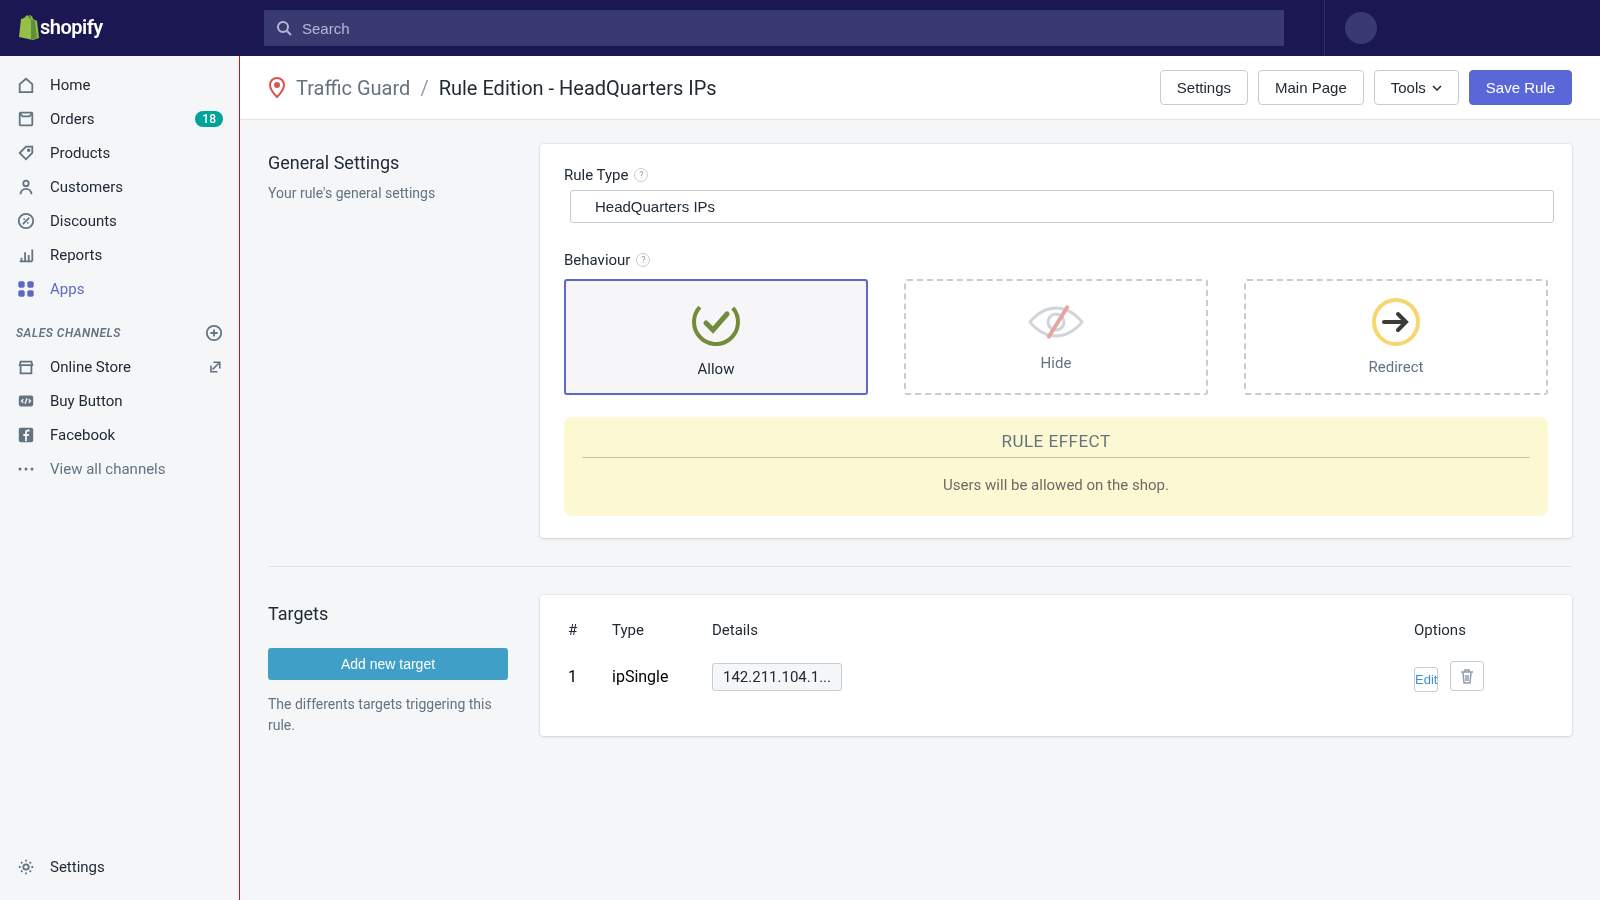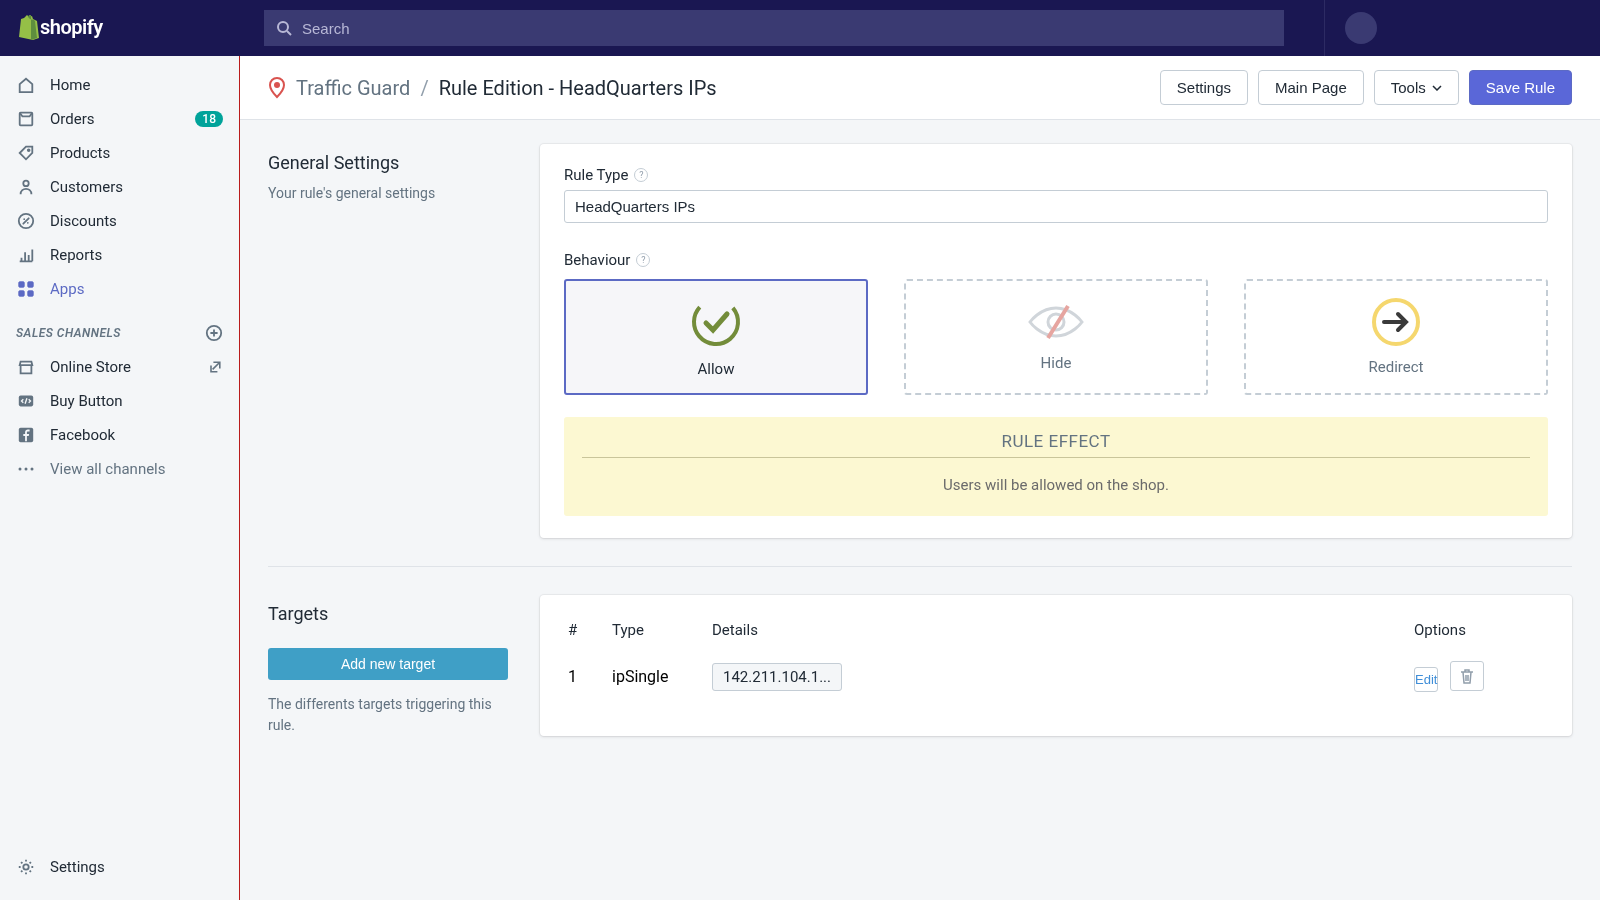--- a/index.html
+++ b/index.html
@@ -40,30 +40,30 @@
 .content { padding: 24px 28px; }
 .row2 { display:flex; gap: 32px; margin-bottom:28px;}
 .col-left { width: 240px; padding-top:8px;}
 .col-left h2 { font-size:18px; font-weight:400; color:#212b36; margin-bottom:10px;}
 .col-left p { font-size:14px; color:#637381; line-height:1.5;}
 .card { flex:1; background:#fff; border-radius:4px; box-shadow:0 0 0 1px rgba(63,63,68,.05), 0 1px 3px rgba(63,63,68,.15); padding: 22px 24px;}
 .hr { border:none; border-top:1px solid #dfe3e8; margin: 6px 0 28px;}
 
 .label-row { display:flex; align-items:center; gap:6px; font-size:15px; color:#212b36; margin-bottom:6px;}
 .help-dot { width:14px; height:14px; border:1px solid #c4cdd5; border-radius:50%; display:inline-flex; align-items:center; justify-content:center; font-size:9px; color:#919eab;}
-.text-input { width:100%; border:1px solid #c4cdd5; border-radius:3px; padding:7px 10px; font-size:15px; color:#212b36;}
+.text-input { width:100%; border:1px solid #c4cdd5; border-radius:3px; padding:7px 24px; font-size:15px; color:#212b36;margin-left:6px;}
 
 .beh-cards { display:flex; gap:36px; margin-top:10px;}
 .beh-card { flex:1; height:116px; display:flex; flex-direction:column; align-items:center; justify-content:center; gap:12px; border-radius:3px; cursor:pointer;}
 .beh-card.selected { border:2px solid #5c6ac4; background:#f6f6f9;}
 .beh-card.unselected { border:2px dashed #c4cdd5; background:#fff;}
 .beh-card .cap { font-size:15px; color:#637381;}
 .beh-card.selected .cap { color:#212b36;}
 
-.effect-box { margin-top:22px; background:#fcf8d2; border-radius:3px; padding:14px 18px 22px;}
+.effect-box { margin-top:22px; background:#fcf8d2; border-radius:8px; padding:14px 18px 22px;}
 .effect-title { text-align:center; font-size:17px; color:#637381; letter-spacing:0.5px; margin-bottom:8px; padding-bottom:6px; border-bottom:1px solid #c9c59a;}
 .effect-body { text-align:center; font-size:15px; color:#6b6b6b; padding-top:10px;}
 
 .tbl-head { display:flex; padding:12px 4px; font-size:15px; color:#212b36;}
 .th-num { width:44px;}
 .th-type { width:100px;}
 .th-det { flex:1;}
 .th-opt { width:130px; text-align:left;}
 .tbl-row { display:flex; align-items:center; padding:10px 4px;}
 .chip { border:1px solid #c4cdd5; background:#f4f6f8; border-radius:3px; padding:4px 10px; font-size:15px; color:#212b36;}

